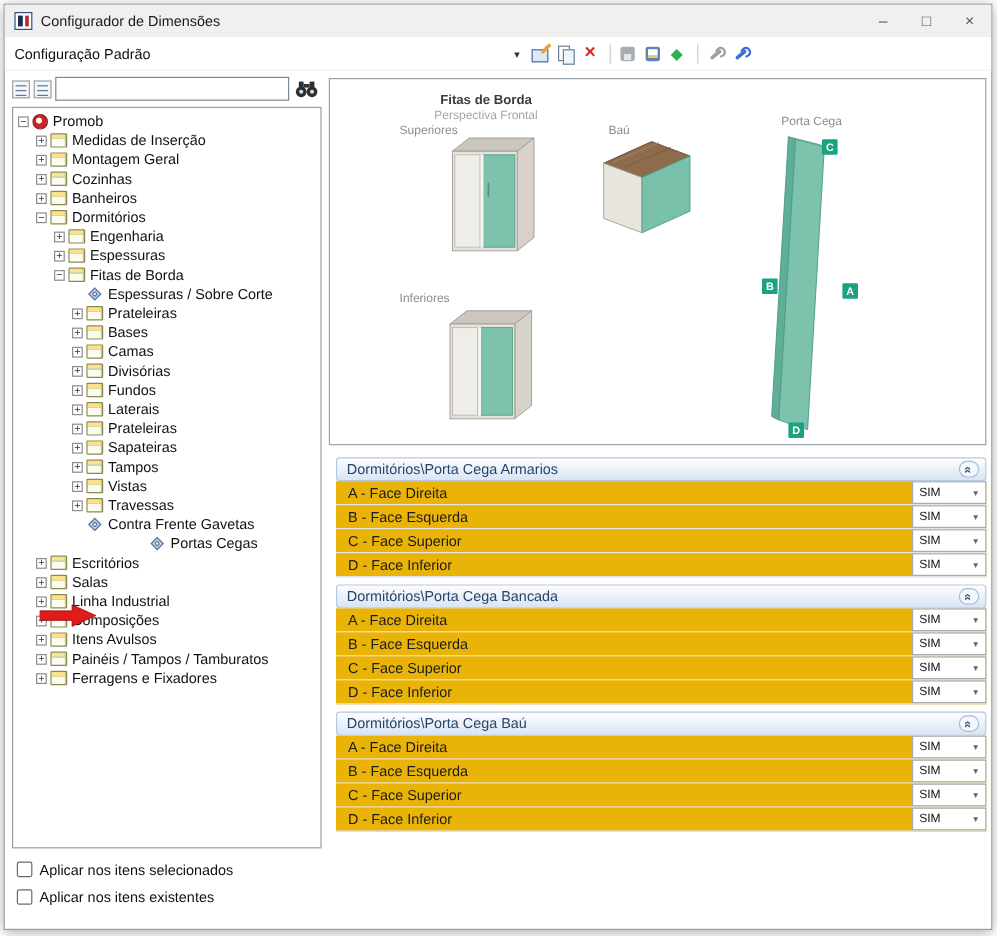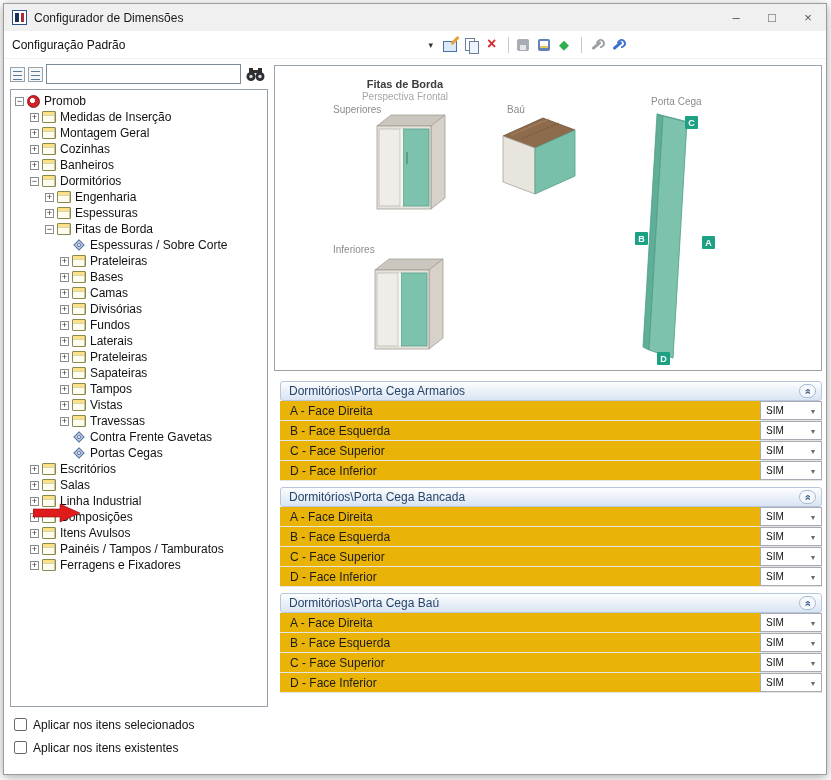--- a/index.html
+++ b/index.html
@@ -240,21 +240,21 @@
         <div class="tree-row" style="padding-left: 49px;">
           <span class="expander">+</span>
           <span class="ticon category-table-icon"></span>
           <span class="tlabel">Travessas</span>
         </div>
         <div class="tree-row" style="padding-left: 49px;">
           <span class="exp-spacer"></span>
           <span class="ticon tag-icon"></span>
           <span class="tlabel">Contra Frente Gavetas</span>
         </div>
-        <div class="tree-row" style="padding-left: 49px;">
+        <div class="tree-row" style="padding-left: 49px; justify-content: center;">
           <span class="exp-spacer"></span>
           <span class="ticon tag-icon"></span>
           <span class="tlabel">Portas Cegas</span>
         </div>
         <div class="tree-row" style="padding-left: 19px;">
           <span class="expander">+</span>
           <span class="ticon category-table-icon"></span>
           <span class="tlabel">Escritórios</span>
         </div>
         <div class="tree-row" style="padding-left: 19px;">

